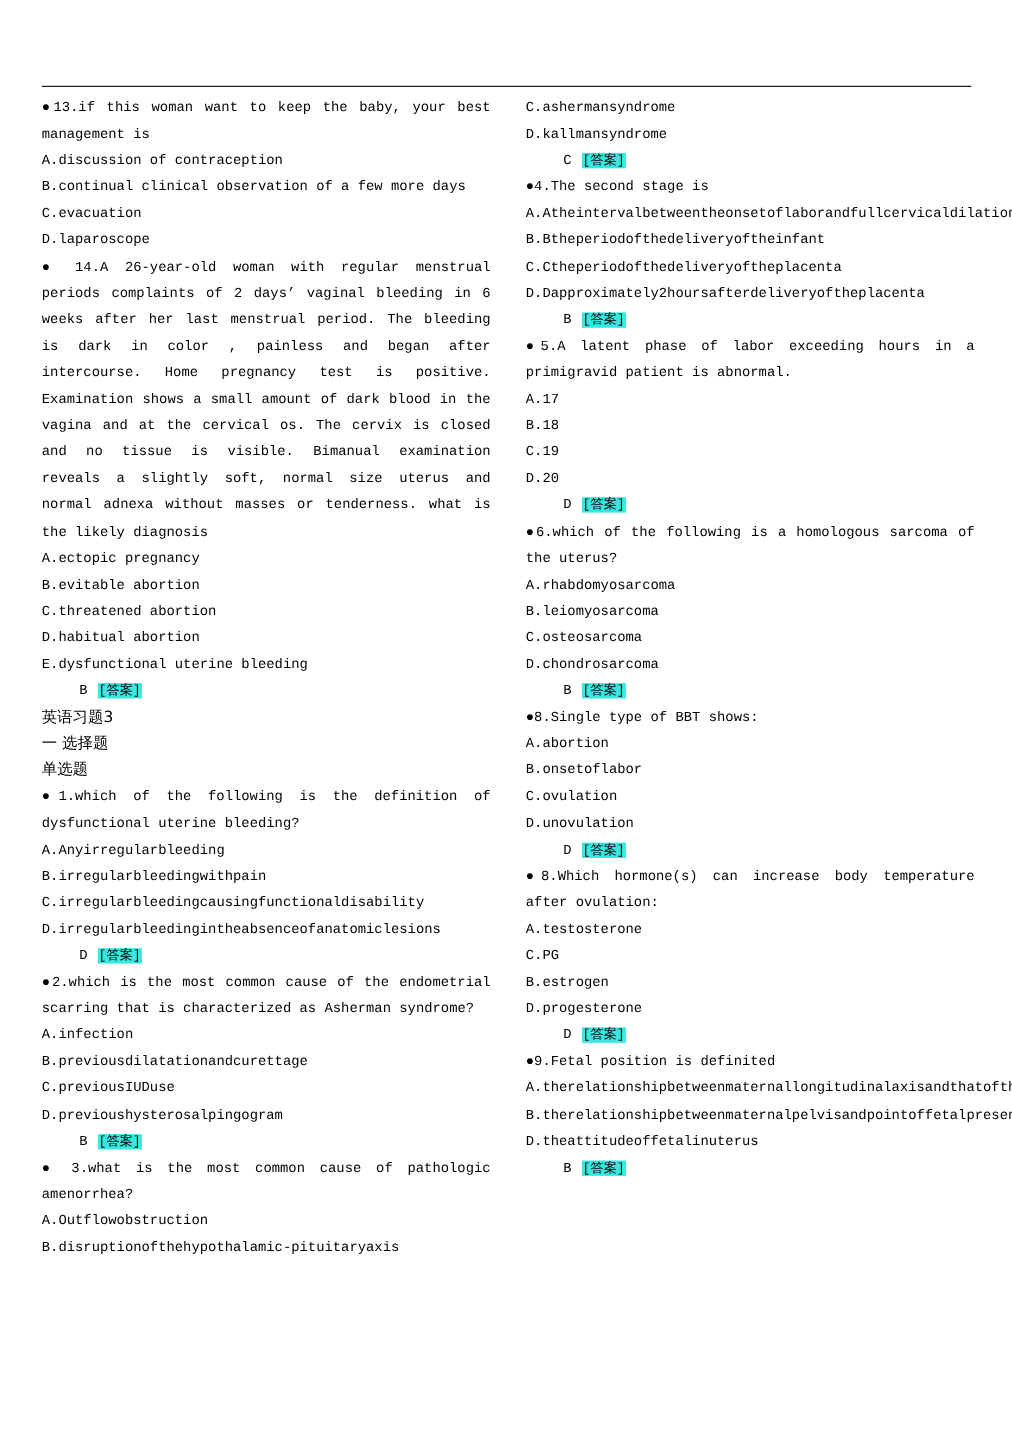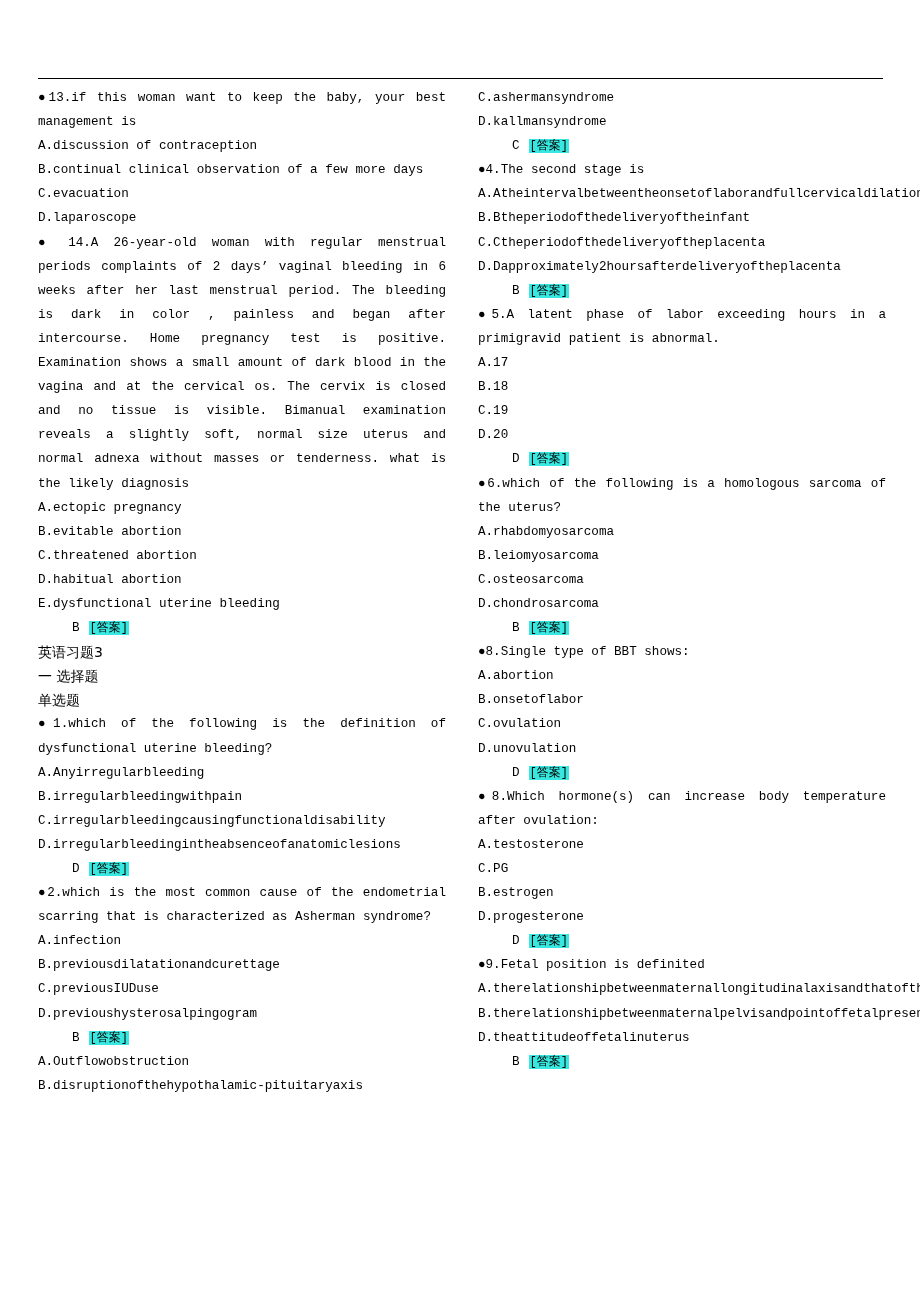--- a/index.html
+++ b/index.html
@@ -100,20 +100,21 @@
         <div class="line just">B.irregularbleedingwithpain</div>
         <div class="line just">C.irregularbleedingcausingfunctionaldisability</div>
         <div class="line just">D.irregularbleedingintheabsenceofanatomiclesions</div>
         <div class="ans"><span class="letter">D</span><span class="badge">[答案]</span></div>
         <div class="line just">●2.which is the most common cause of the endometrial scarring that is characterized as Asherman syndrome?</div>
         <div class="line just">A.infection</div>
         <div class="line just">B.previousdilatationandcurettage</div>
         <div class="line just">C.previousIUDuse</div>
         <div class="line just">D.previoushysterosalpingogram</div>
         <div class="ans"><span class="letter">B</span><span class="badge">[答案]</span></div>
+        <div class="line just">● 3.what is the most common cause of pathologic amenorrhea?</div>
         <div class="line just">A.Outflowobstruction</div>
         <div class="line just">B.disruptionofthehypothalamic-pituitaryaxis</div>
       </div>
     <div class="col right" id="col-right">
         <div class="line just">C.ashermansyndrome</div>
         <div class="line just">D.kallmansyndrome</div>
         <div class="ans"><span class="letter">C</span><span class="badge">[答案]</span></div>
         <div class="line just">●4.The second stage is</div>
         <div class="line just">A.Atheintervalbetweentheonsetoflaborandfullcervicaldilation(10cm)</div>
         <div class="line just">B.Btheperiodofthedeliveryoftheinfant</div>

